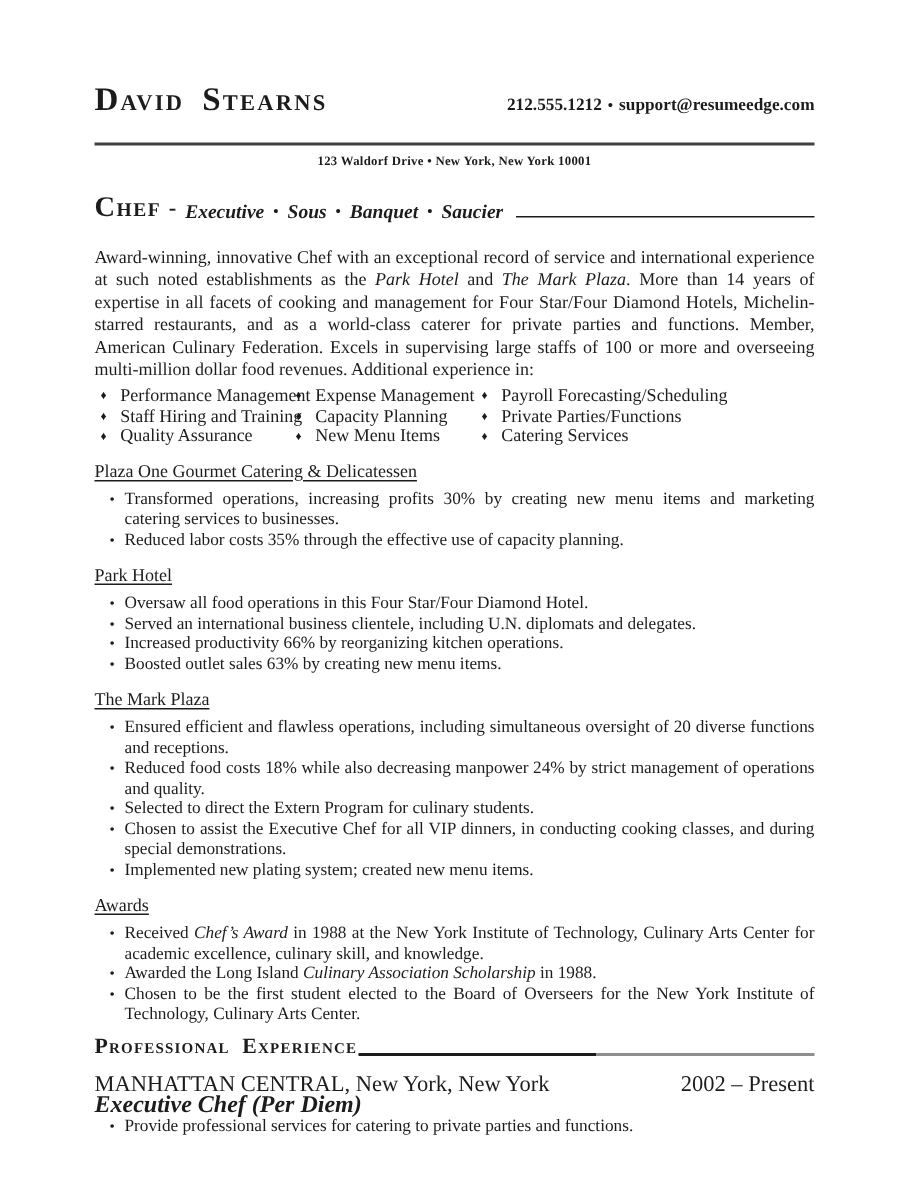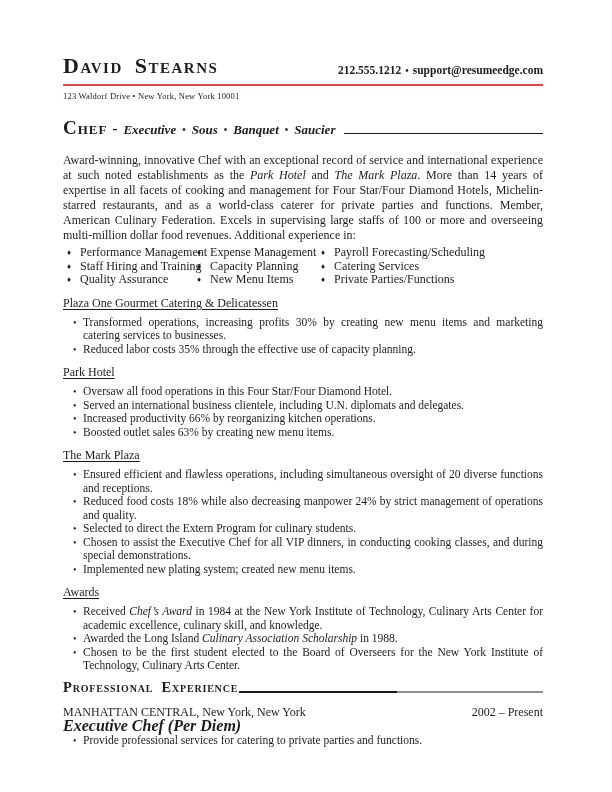--- a/index.html
+++ b/index.html
@@ -14,33 +14,33 @@
     position:relative;
     width:612px; height:792px;
     padding:55px 69px 0 63px;
     background:#ffffff;
     overflow:hidden;
   }
 
   
   .header-row {
     display:flex; justify-content:space-between; align-items:flex-end;
-    border-bottom:2px solid #ef4444; padding-bottom:7px;
+    border-bottom:2px solid #404040; padding-bottom:18px;
   }
   .name {
     font-variant:small-caps; font-weight:bold;
     font-size:22px; line-height:1; letter-spacing:1.5px; word-spacing:5px;
     white-space:nowrap;
   }
   .contact {
     font-weight:bold; font-size:11.5px; line-height:1.1; white-space:nowrap;
   }
   .contact .sep { padding:0 4px; font-size:10px; }
   .address-row {
-    text-align:left; font-weight:normal; font-size:8.5px;
+    text-align:center; font-weight:bold; font-size:8.5px;
     padding-top:5px; letter-spacing:0.2px;
   }
 
   
   .title-row { display:flex; align-items:flex-end; margin-top:17px; }
   .role {
     font-variant:small-caps; font-weight:bold; font-size:19px; line-height:1;
     letter-spacing:1px; white-space:nowrap;
   }
   .title-dash { font-weight:bold; font-size:15px; line-height:1; padding:0 6px 1px 5px; }
@@ -83,21 +83,21 @@
   }
   ul.blist { list-style:none; margin-top:6px; }
   ul.blist li {
     position:relative; padding-left:20px;
     font-size:11.5px; line-height:13.5px; text-align:justify;
   }
   ul.blist li .mark { position:absolute; left:10px; top:0; font-size:10px; }
 
   
   .exp-entry { margin-top:11px; }
-  .exp-head { display:flex; justify-content:space-between; font-size:12px; line-height:14px; }
+  .exp-head { display:flex; justify-content:space-between; font-size:15px; line-height:14px; }
   .exp-role { font-weight:bold; font-style:italic; font-size:16px; line-height:14px; }
   .exp-entry ul.blist { margin-top:1px; }
 </style>
 </head>
 <body>
 
 <div class="page">
 
   <div class="header-row">
     <div class="name">David Stearns</div>
@@ -124,22 +124,22 @@
       <div class="skill-item"><span class="dia">♦</span><span>Staff Hiring and Training</span></div>
       <div class="skill-item"><span class="dia">♦</span><span>Quality Assurance</span></div>
     </div>
     <div>
       <div class="skill-item"><span class="dia">♦</span><span>Expense Management</span></div>
       <div class="skill-item"><span class="dia">♦</span><span>Capacity Planning</span></div>
       <div class="skill-item"><span class="dia">♦</span><span>New Menu Items</span></div>
     </div>
     <div>
       <div class="skill-item"><span class="dia">♦</span><span>Payroll Forecasting/Scheduling</span></div>
+      <div class="skill-item"><span class="dia">♦</span><span>Private Parties/Functions</span></div>
       <div class="skill-item"><span class="dia">♦</span><span>Catering Services</span></div>
-      <div class="skill-item"><span class="dia">♦</span><span>Private Parties/Functions</span></div>
     </div>
   </div>
 
 
   <div>
     <div class="group-title">Plaza One Gourmet Catering &amp; Delicatessen</div>
     <ul class="blist">
       <li><span class="mark">•</span><span>Transformed operations, increasing profits 30% by creating new menu items and marketing catering services to businesses.</span></li>
       <li><span class="mark">•</span><span>Reduced labor costs 35% through the effective use of capacity planning.</span></li>
     </ul>
@@ -162,21 +162,21 @@
       <li><span class="mark">•</span><span>Reduced food costs 18% while also decreasing manpower 24% by strict management of operations and quality.</span></li>
       <li><span class="mark">•</span><span>Selected to direct the Extern Program for culinary students.</span></li>
       <li><span class="mark">•</span><span>Chosen to assist the Executive Chef for all VIP dinners, in conducting cooking classes, and during special demonstrations.</span></li>
       <li><span class="mark">•</span><span>Implemented new plating system; created new menu items.</span></li>
     </ul>
   </div>
 
   <div>
     <div class="group-title">Awards</div>
     <ul class="blist">
-      <li><span class="mark">•</span><span>Received </span><span class="i">Chef’s Award</span><span> in 1984 at the New York Institute of Technology, Culinary Arts Center for academic excellence, culinary skill, and knowledge.</span></li>
+      <li><span class="mark">•</span><span>Received </span><span class="i">Chef’s Award</span><span> in 1988 at the New York Institute of Technology, Culinary Arts Center for academic excellence, culinary skill, and knowledge.</span></li>
       <li><span class="mark">•</span><span>Awarded the Long Island </span><span class="i">Culinary Association Scholarship</span><span> in 1988.</span></li>
       <li><span class="mark">•</span><span>Chosen to be the first student elected to the Board of Overseers for the New York Institute of Technology, Culinary Arts Center.</span></li>
     </ul>
   </div>
 
   <div class="sec sec--exp">
     <span class="sec-label">Professional Experience</span>
     <span class="sec-rule sec-rule--two-tone"></span>
   </div>
 

